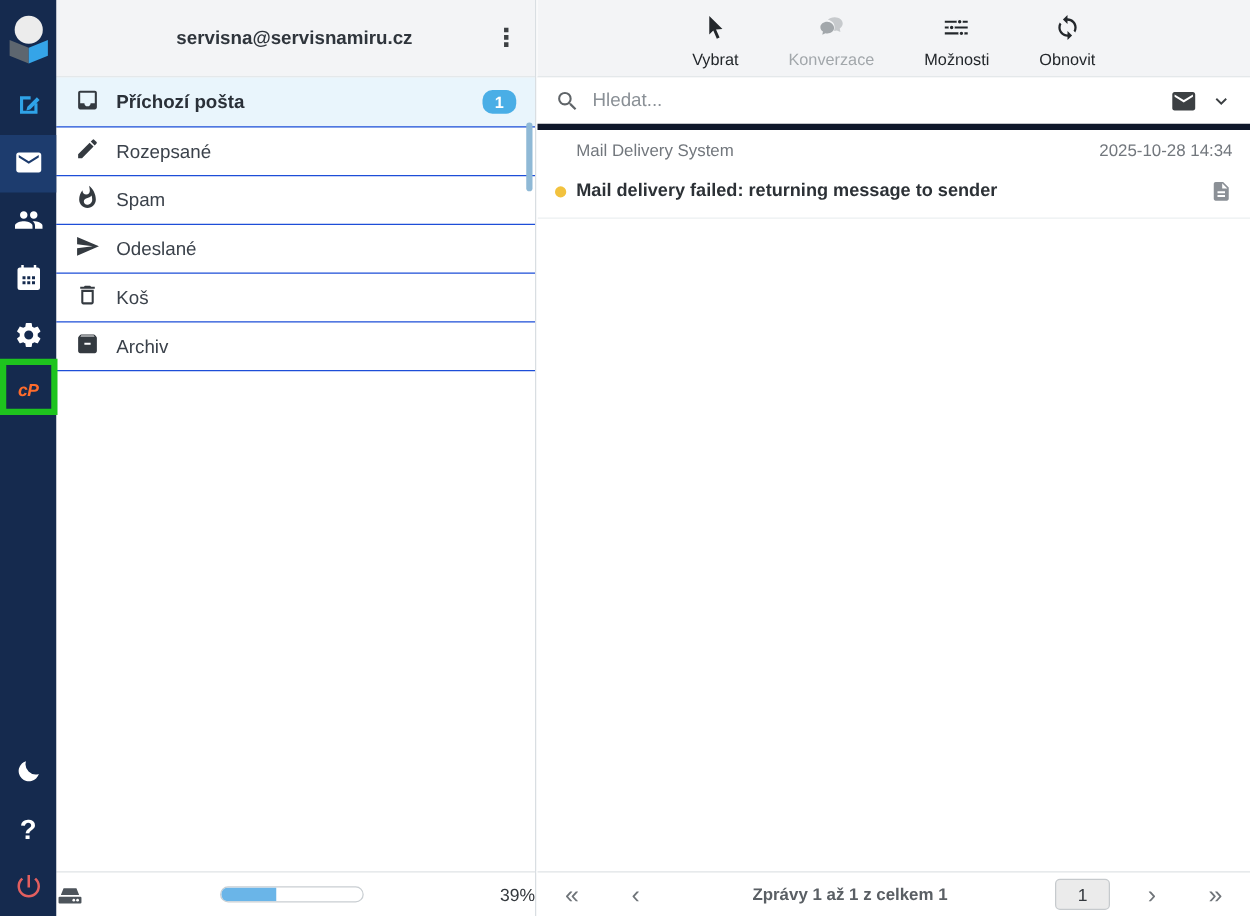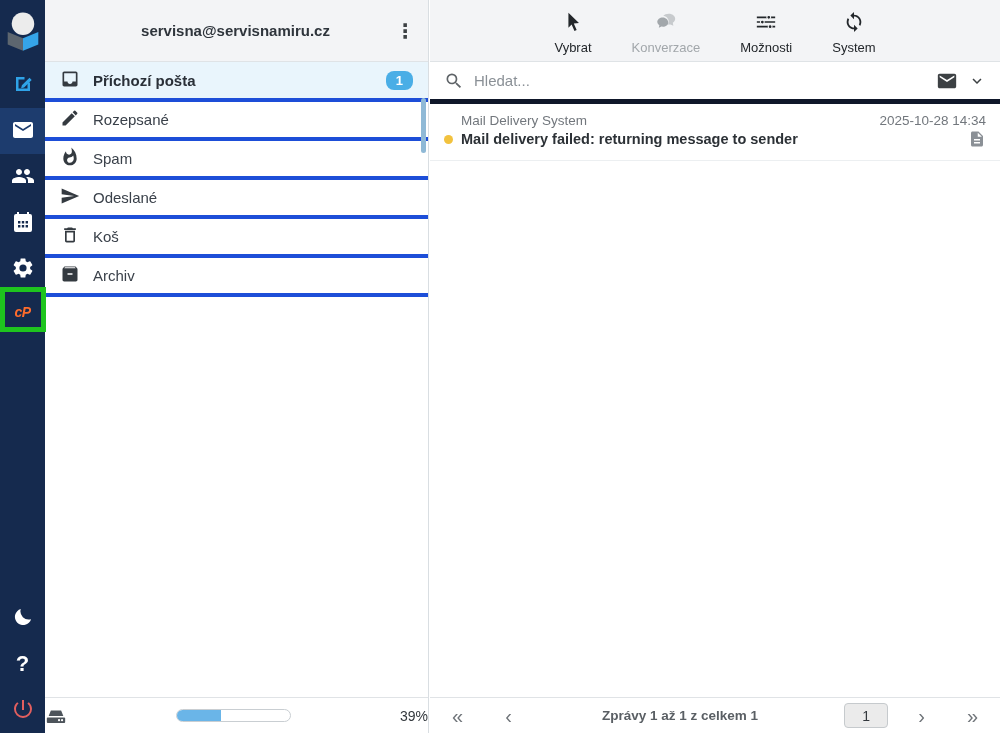--- a/index.html
+++ b/index.html
@@ -31,21 +31,21 @@
   .folders-col { position:absolute; left:45px; top:0; width:384px; height:733px;
                  background:#fff; border-right:1px solid #d9dee2;
                  display:flex; flex-direction:column; }
   .account-header { height:62px; flex:0 0 62px; background:#f3f4f6; border-bottom:1px solid #dfe3e6;
                     display:flex; align-items:center; padding:0 10px; }
   .account-email { flex:1; text-align:center; font-weight:bold; font-size:15px; color:#2f353c; padding-left:24px; }
   .kebab-btn { width:26px; background:none; border:none; font-size:20px; font-weight:bold;
                color:#3c4043; cursor:pointer; line-height:1; font-family:inherit; }
   .folder-list { list-style:none; flex:1; position:relative; }
   .folder-item { height:39px; display:flex; align-items:center; gap:13px; padding:0 15px;
-                 border-bottom:4px solid #1d4ed8; font-size:15px; color:#3a414a; cursor:pointer; }
+                 border-bottom:1px solid #1d4ed8; font-size:15px; color:#3a414a; cursor:pointer; }
   .folder-item svg { width:20px; height:20px; fill:#343a40; flex-shrink:0; }
   .folder-item.selected { height:40px; background:#e9f5fc; font-weight:bold; color:#2a3038; }
   .folder-label { flex:1; }
   .badge { background:#4aaee6; color:#fff; font-size:13px; font-weight:bold;
            border-radius:8px; padding:2px 10px; }
   .scroll-thumb { position:absolute; right:2px; top:98px; width:5px; height:55px;
                   background:#8fb9d6; border-radius:3px; }
   .quota-footer { height:36px; flex:0 0 36px; border-top:1px solid #e0e3e6; background:#fff;
                   display:flex; align-items:center; justify-content:space-between; gap:15px; }
   .drive-icon svg { width:22px; height:22px; display:block; }
@@ -69,21 +69,21 @@
   .searchbar .mag svg { width:20px; height:20px; fill:#5f6468; display:block; }
   .search-input { flex:1; border:none; outline:none; font-size:15px; color:#33383d;
                   font-family:inherit; background:transparent; }
   .search-input::placeholder { color:#8a9096; }
   .scope-btn, .scope-chev { background:none; border:none; cursor:pointer; padding:0; }
   .scope-btn svg { width:22px; height:22px; fill:#3c4043; display:block; }
   .scope-chev svg { width:18px; height:18px; fill:#3c4043; display:block; }
   .msg-list { list-style:none; flex:1; overflow:hidden; }
   .msg-item { padding:9px 14px 12px; border-bottom:1px solid #eceff1; cursor:pointer; }
   .msg-line1 { display:flex; justify-content:space-between; align-items:baseline;
-               padding-left:17px; margin-bottom:2px; }
+               padding-left:17px; margin-bottom:16px; }
   .msg-from { font-size:13.5px; color:#72777d; }
   .msg-date { font-size:13.5px; color:#72777d; }
   .msg-line2 { display:flex; align-items:center; gap:8px; }
   .unread-dot { width:9px; height:9px; border-radius:50%; background:#f2c23e; flex-shrink:0; }
   .msg-subject { flex:1; font-weight:bold; font-size:14.5px; color:#2c3136; }
   .doc-icon svg { width:18px; height:18px; fill:#8b9096; display:block; }
   .pagination { height:36px; flex:0 0 36px; border-top:1px solid #e0e3e6; background:#fff;
                 display:flex; align-items:center; padding:0 18px; }
   .pg-arrow { background:none; border:none; color:#6f7479; font-size:20px; cursor:pointer;
               line-height:1; font-family:inherit; padding:0 4px; }
@@ -272,21 +272,21 @@
           </svg>
         </span>
         <span>Možnosti</span>
       </button>
       <button class="tb-btn">
         <span>
           <svg viewBox="0 0 24 24" width="22" height="22" fill="currentColor">
             <path d="M12 4V1L8 5l4 4V6c3.31 0 6 2.69 6 6 0 1.01-.25 1.97-.7 2.8l1.46 1.46A7.93 7.93 0 0 0 20 12c0-4.42-3.58-8-8-8zm0 14c-3.31 0-6-2.69-6-6 0-1.01.25-1.97.7-2.8L5.24 7.74A7.93 7.93 0 0 0 4 12c0 4.42 3.58 8 8 8v3l4-4-4-4v3z"></path>
           </svg>
         </span>
-        <span>System</span>
+        <span>Obnovit</span>
       </button>
     </div>
 
     <div class="searchbar">
       <span class="mag">
         <svg viewBox="0 0 24 24" width="20" height="20">
           <path d="M15.5 14h-.79l-.28-.27A6.47 6.47 0 0 0 16 9.5 6.5 6.5 0 1 0 9.5 16c1.61 0 3.09-.59 4.23-1.57l.27.28v.79l5 4.99L20.49 19l-4.99-5zm-6 0C7.01 14 5 11.99 5 9.5S7.01 5 9.5 5 14 7.01 14 9.5 11.99 14 9.5 14z"></path>
         </svg>
       </span>
       <input class="search-input" type="text" placeholder="Hledat..." style="">

